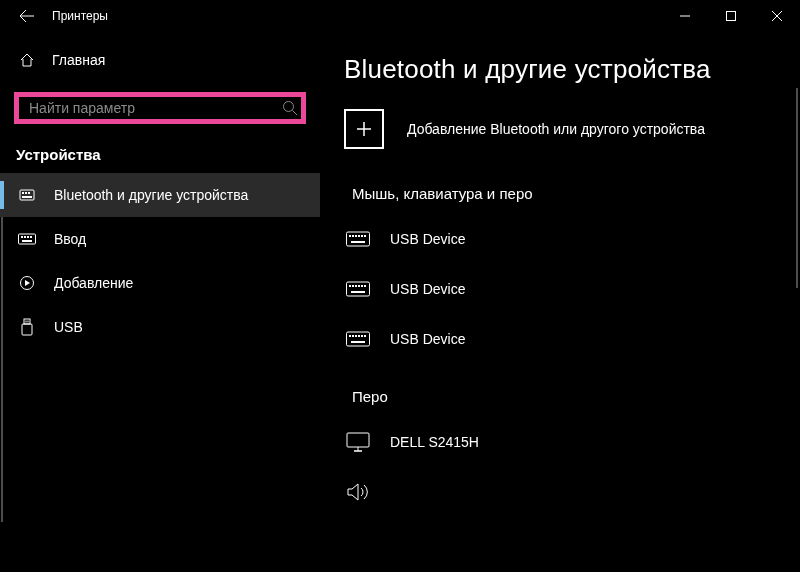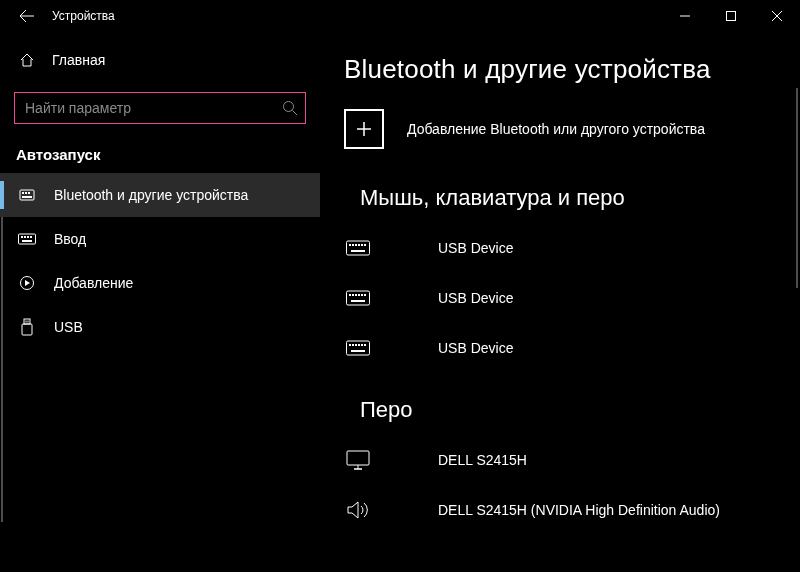--- a/index.html
+++ b/index.html
@@ -39,21 +39,21 @@
     display: flex; align-items: flex-start; gap: 16px;
     padding: 8px 16px 8px 18px; height: 38px;
     font-size: 14px;
   }
   .searchwrap {
     margin: 10px 14px 8px 14px;
     position: relative;
   }
   .search {
     width: 100%; height: 32px;
-    background: #000; border: 1px solid #ec4899;
+    background: #000; border: 5px solid #ec4899;
     color: #c2410c; padding: 0 34px 0 10px;
     font-size: 14px; outline: none;
   }
   .search::placeholder { color: #8a8a8a; }
   .search-icon {
     position: absolute; right: 8px; top: 50%; transform: translateY(-50%);
     color: #8a8a8a;
   }
   .section-title {
     padding: 14px 16px 10px 16px;
@@ -86,42 +86,42 @@
   }
   .addrow {
     display: flex; align-items: center; gap: 23px;
     margin-bottom: 36px;
   }
   .plusbox {
     width: 40px; height: 40px; border: 2px solid #fff;
     display: flex; align-items: center; justify-content: center;
   }
   .group-title {
-    font-size: 22px; font-weight: 400; margin: 8px 0 12px 16px;
+    font-size: 15px; font-weight: 400; margin: 8px 0 12px 8px;
   }
   .device {
     display: flex; align-items: center; gap: 18px;
     height: 50px;
   }
   .devicon {
     width: 28px; display:flex; align-items:center; justify-content:center;
   }
-  .devlabel { font-size: 14px; margin-left: 48px; }
+  .devlabel { font-size: 14px; }
   svg { display: block; }
 </style>
 </head>
 <body>
 
 <div class="titlebar">
   <div class="back">
     <svg width="16" height="16" viewBox="0 0 16 16">
         <path d="M7 2 L1 8 L7 14 M1 8 H15" stroke="#fff" stroke-width="1" fill="none"></path>
       </svg>
   </div>
-  <div class="title">Устройства</div>
+  <div class="title">Принтеры</div>
   <div class="winbtns">
     <div class="winbtn">
       <svg width="10" height="10">
           <path d="M0 5 H10" stroke="#fff" stroke-width="1"></path>
         </svg>
     </div>
     <div class="winbtn">
       <svg width="10" height="10">
           <rect x="0.5" y="0.5" width="9" height="9" stroke="#fff" stroke-width="1" fill="none"></rect>
         </svg>
@@ -148,21 +148,21 @@
     </div>
     <div class="searchwrap">
       <input class="search" placeholder="Найти параметр" style="">
       <span class="search-icon">
         <svg width="16" height="16" viewBox="0 0 16 16">
             <circle cx="6.5" cy="6.5" r="5" stroke="#8a8a8a" stroke-width="1" fill="none"></circle>
             <path d="M10.5 10.5 L15 15" stroke="#8a8a8a" stroke-width="1"></path>
           </svg>
       </span>
     </div>
-    <div class="section-title">Автозапуск</div>
+    <div class="section-title">Устройства</div>
     <div id="navlist">
         <div class="navitem selected">
           <span class="navicon">
             <svg width="16" height="16" viewBox="0 0 16 16">
               <rect x="1" y="3" width="14" height="10" rx="1" stroke="#fff" fill="none"></rect>
               <rect x="3" y="5" width="2" height="2" fill="#fff"></rect>
               <rect x="6" y="5" width="2" height="2" fill="#fff"></rect>
               <rect x="9" y="5" width="2" height="2" fill="#fff"></rect>
               <rect x="3" y="9" width="10" height="2" fill="#fff"></rect>
             </svg>
@@ -275,17 +275,16 @@
           <span class="devlabel">DELL S2415H</span>
         </div>
         <div class="device">
           <span class="devicon">
             <svg width="24" height="20" viewBox="0 0 24 20">
               <path d="M2 7 H6 L12 2 V18 L6 13 H2 Z" stroke="#fff" fill="none"></path>
               <path d="M15 6 A5 5 0 0 1 15 14" stroke="#fff" fill="none"></path>
               <path d="M18 3 A9 9 0 0 1 18 17" stroke="#fff" fill="none"></path>
             </svg>
           </span>
-          <span class="devlabel">DELL S2415H (NVIDIA High Definition Audio)</span>
         </div>
       </div>
   </div>
 </div>
 
 </body></html>

